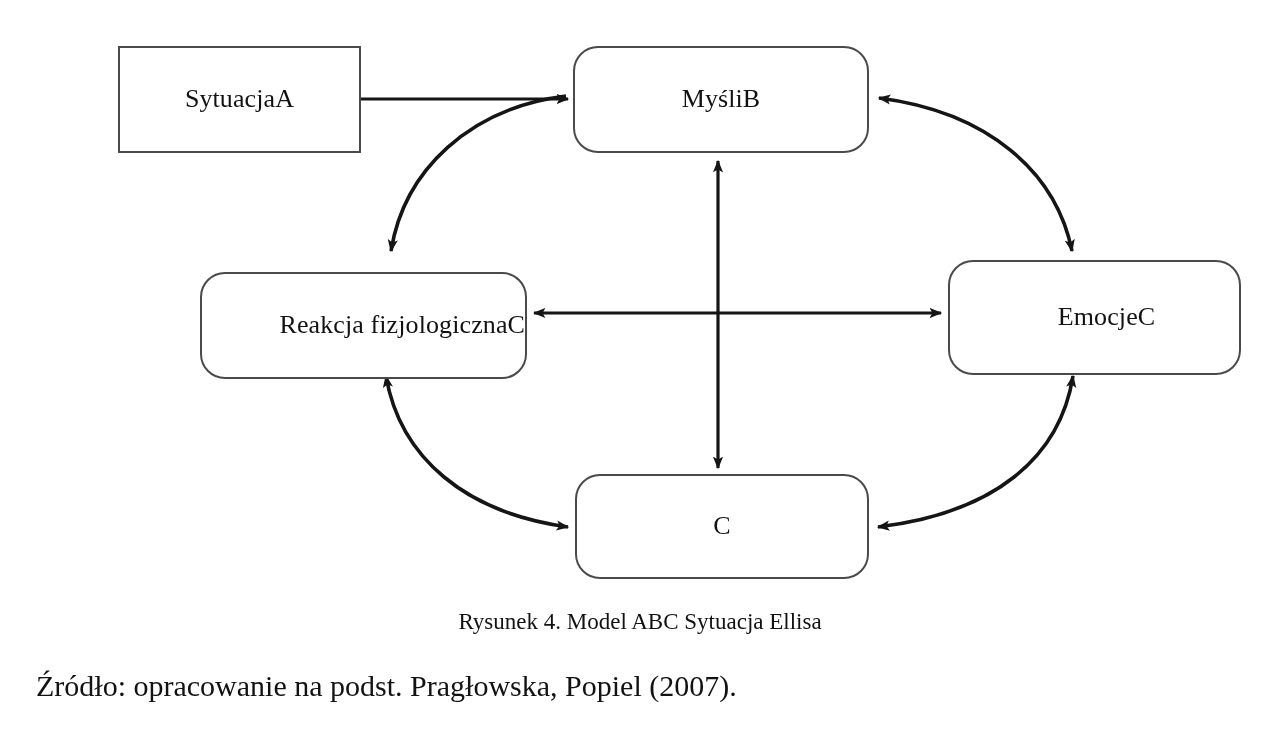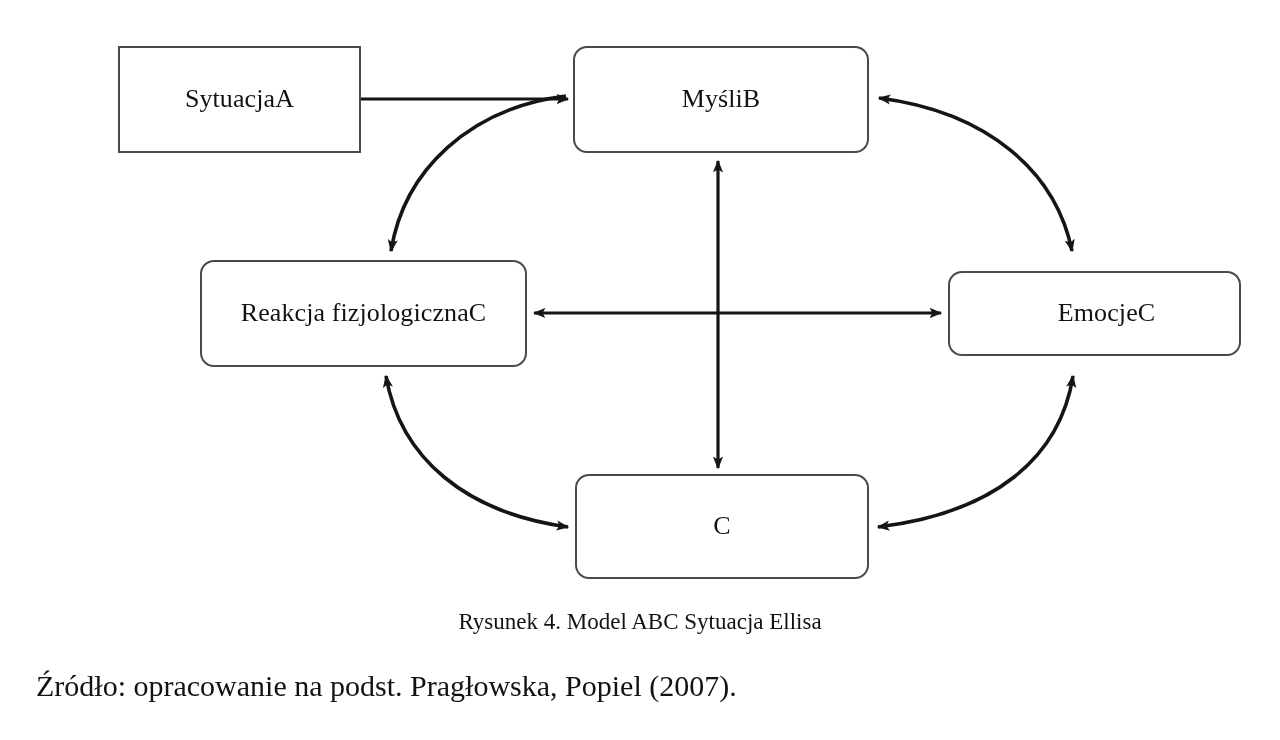--- a/index.html
+++ b/index.html
@@ -35,35 +35,35 @@
     box-sizing: border-box;
     background: #ffffff;
     border: 2px solid #4a4a4a;
     display: flex;
     flex-direction: row;
     align-items: center;
     justify-content: center;
     line-height: 1.18;
     z-index: 3;
   }
-  .node-box.rounded { border-radius: 14px; }
+  .node-box.rounded { border-radius: 25px; }
   .node-box.square  { border-radius: 0; }
   .node-title {
     font-size: 26px;
     letter-spacing: 0.1px;
     white-space: nowrap;
   }
   .node-code {
     font-size: 26px;
     letter-spacing: 0.1px;
   }
   #box-situation   { left: 118px; top: 46px;  width: 243px; height: 107px; }
   #box-thoughts    { left: 573px; top: 46px;  width: 296px; height: 107px; }
-  #box-physio      { left: 200px; top: 260px; width: 327px; height: 107px; }
-  #box-emotions    { left: 948px; top: 271px; width: 293px; height: 85px; padding-left: 24px; }
+  #box-physio      { left: 200px; top: 272px; width: 327px; height: 107px; justify-content: flex-end; }
+  #box-emotions    { left: 948px; top: 260px; width: 293px; height: 115px; padding-left: 24px; }
   #box-behaviour   { left: 575px; top: 474px; width: 294px; height: 105px; }
 
   #caption-figure {
     position: absolute;
     left: 0;
     top: 608px;
     width: 1280px;
     text-align: center;
     font-size: 23px;
     line-height: 1.2;

